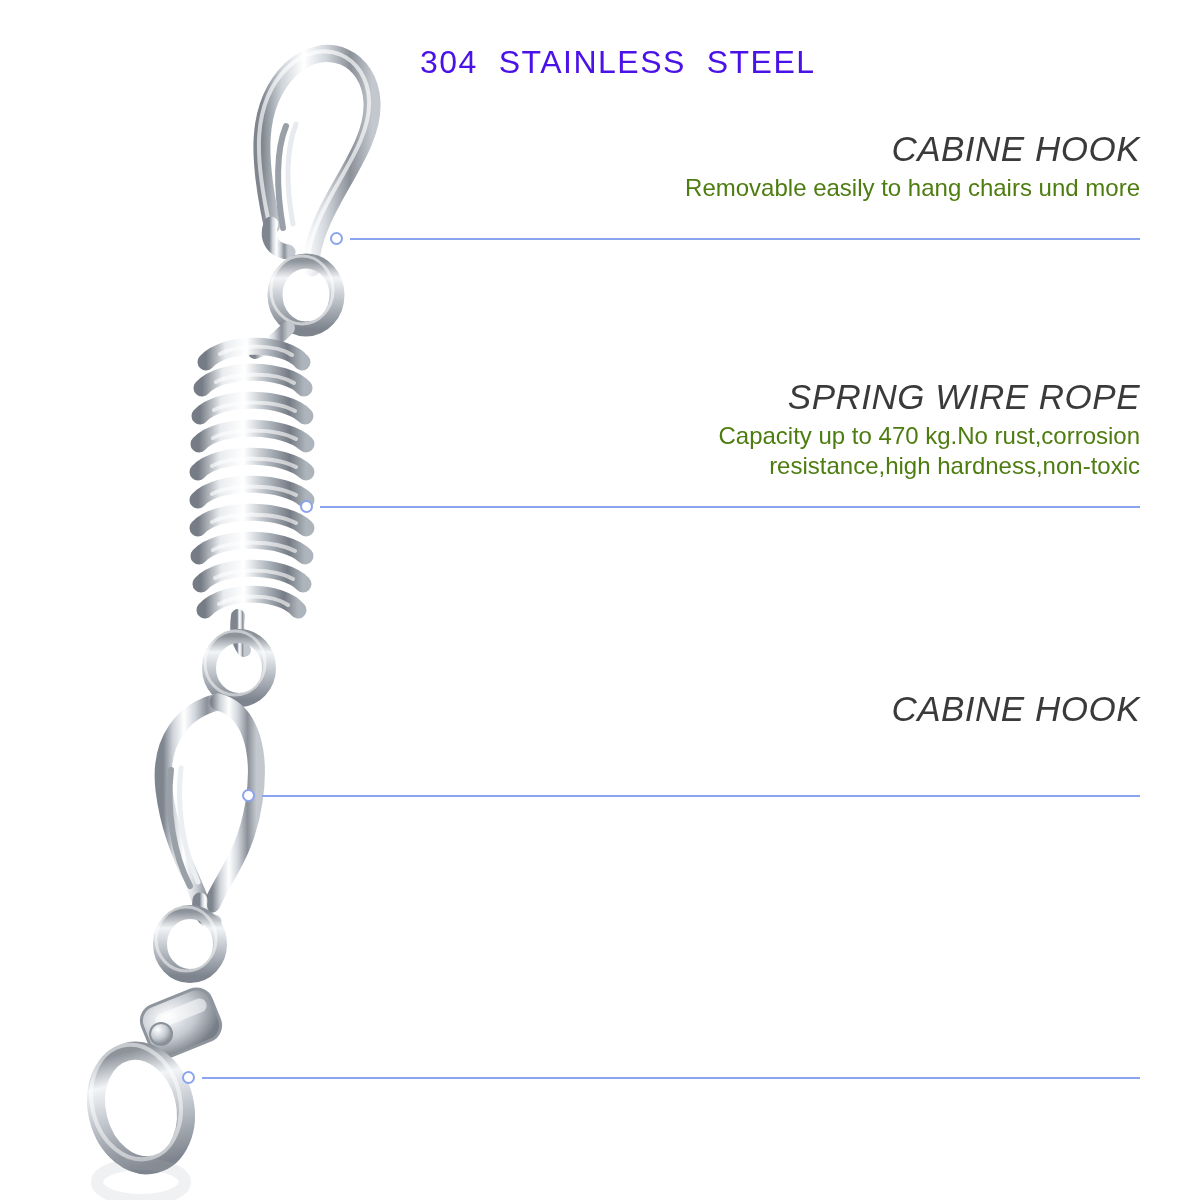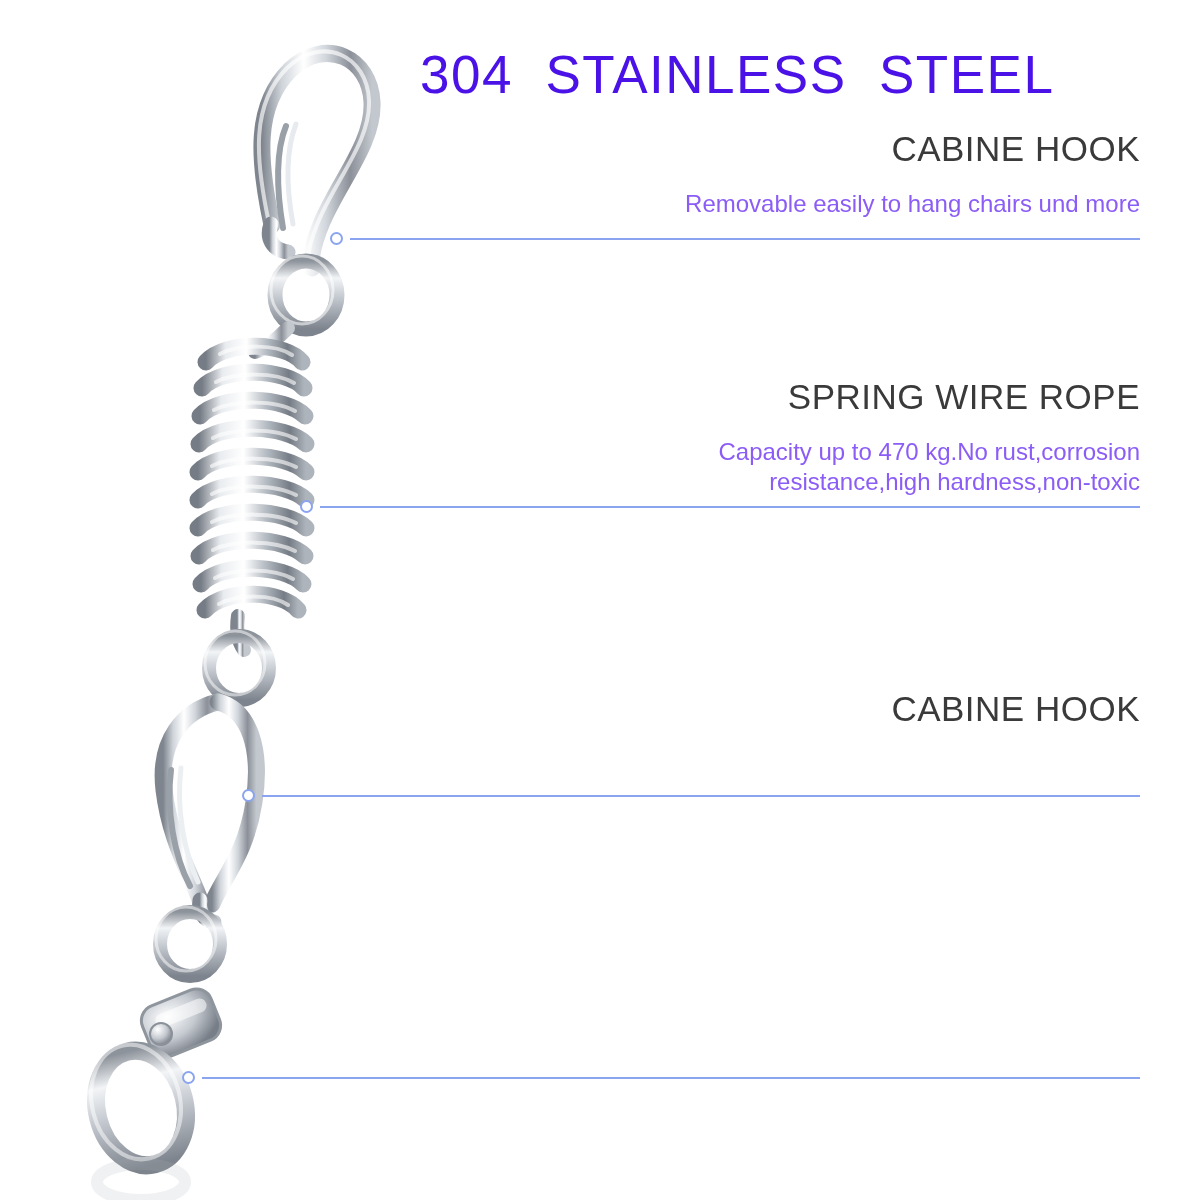--- a/index.html
+++ b/index.html
@@ -21,45 +21,46 @@
     height: 1200px;
     background: #ffffff;
   }
 
   
   .title {
     position: absolute;
     left: 420px;
     top: 44px;
     width: 640px;
-    font-size: 53px;
+    font-size: 32px;
     letter-spacing: 1.5px;
     color: #4b12e8;
     font-family: "Liberation Sans", sans-serif;
     white-space: pre;
   }
 
   
   .callout {
     position: absolute;
     text-align: right;
     color: #3f3f3f;
   }
   .callout .heading {
     font-size: 35px;
     letter-spacing: 0.5px;
     color: #3a3a3a;
     line-height: 1.1;
     white-space: pre;
+    font-style: italic;
   }
   .callout .sub {
     font-size: 24px;
-    color: #8b5cf6;
+    color: #4d7c0f;
     line-height: 1.25;
-    margin-top: 20px;
+    margin-top: 4px;
     white-space: pre-line;
   }
 
   
   .leader {
     position: absolute;
     height: 2px;
     background: #8aa4ef;
   }
   .leader-dot {

